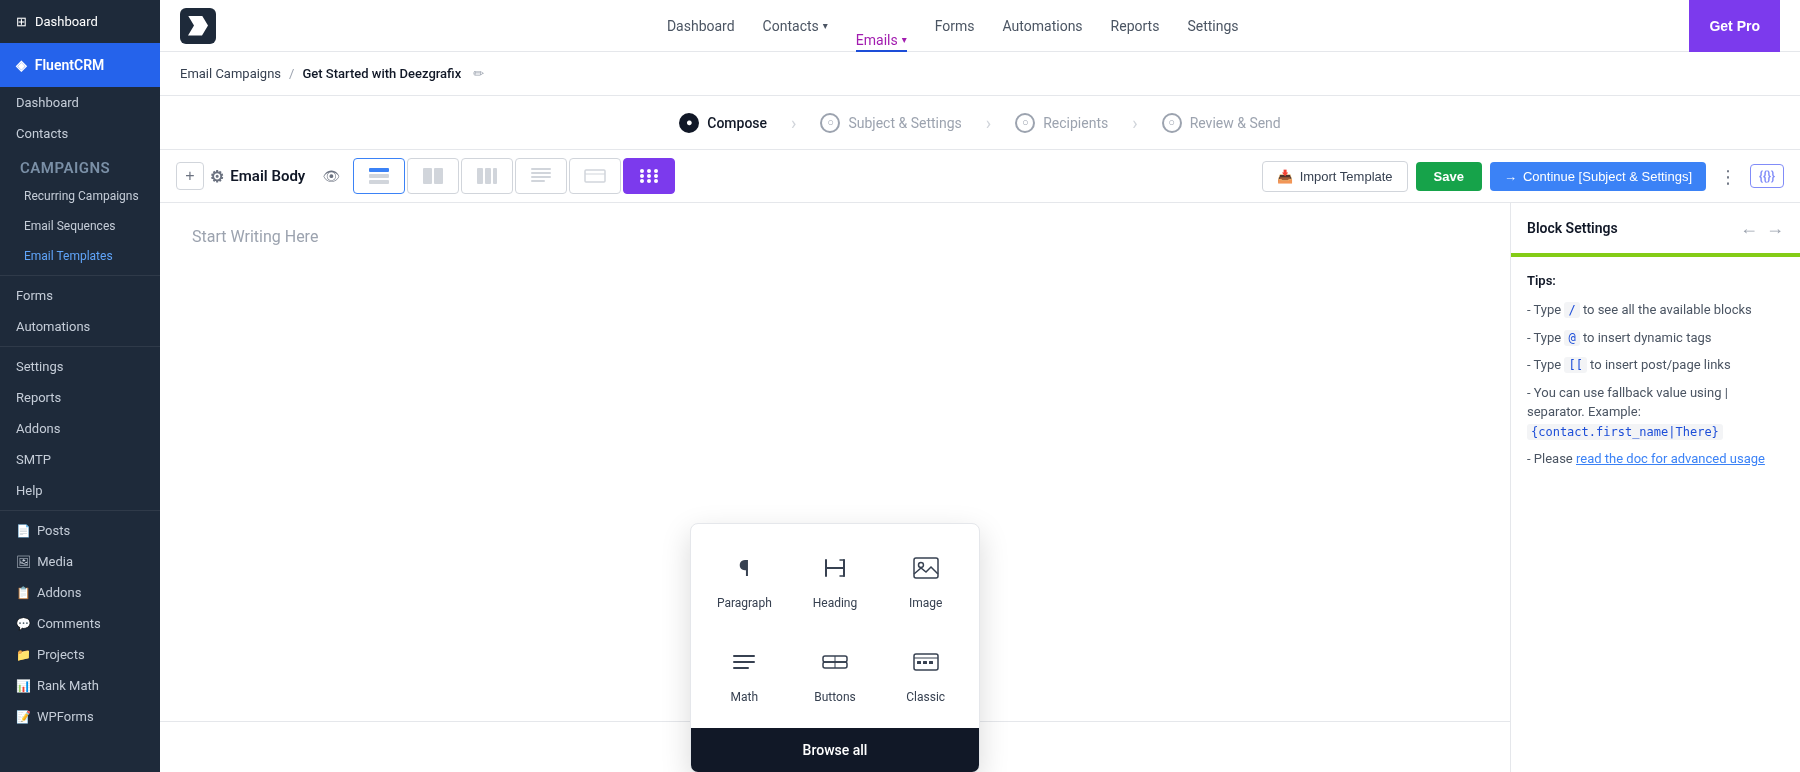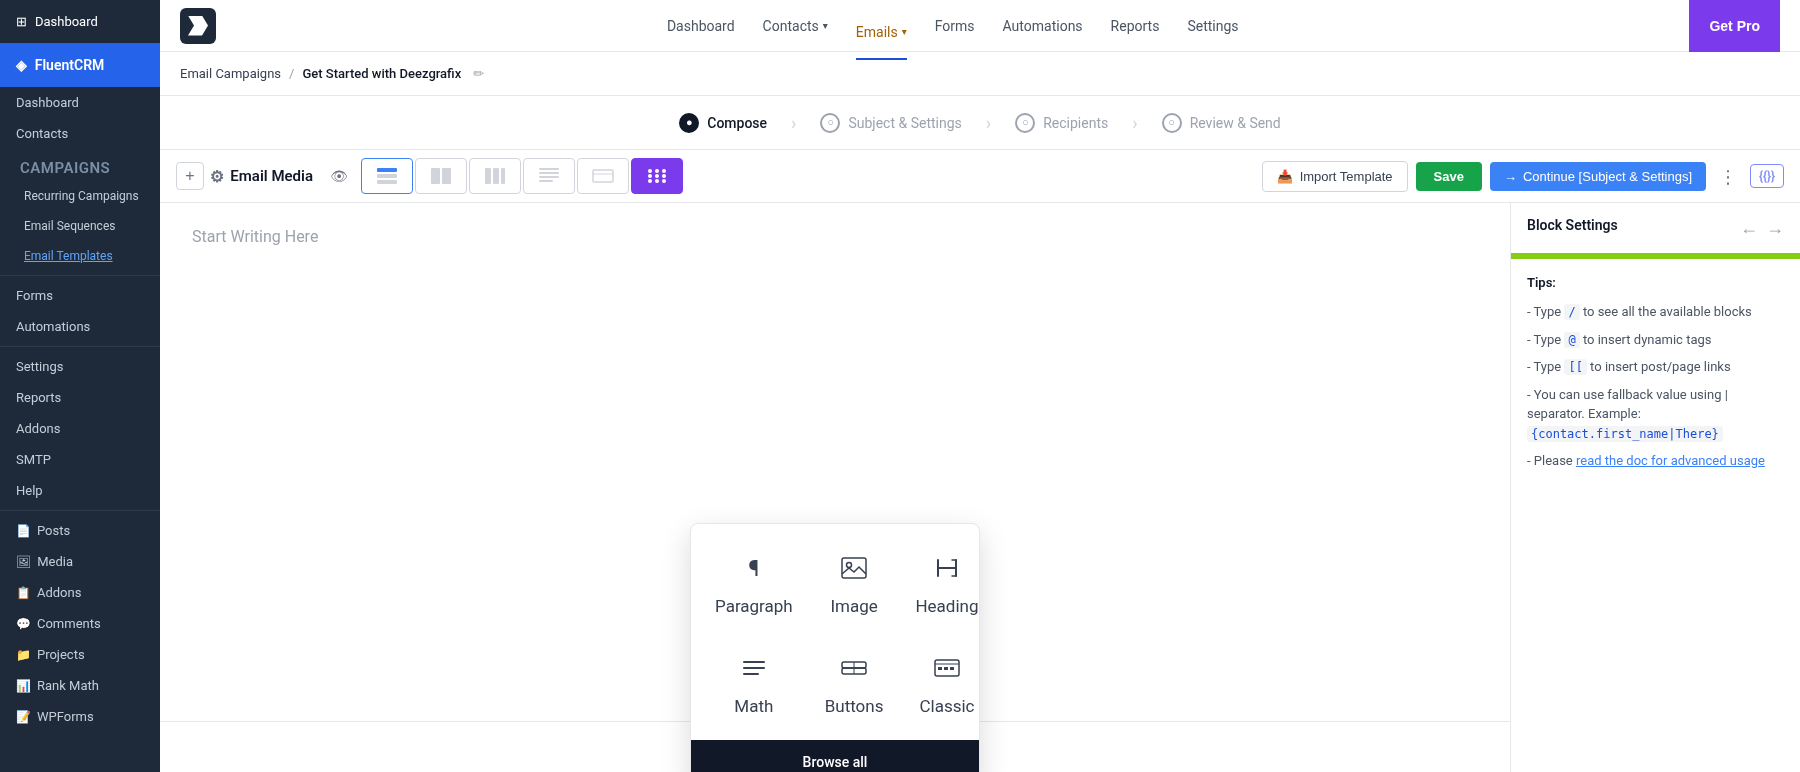--- a/index.html
+++ b/index.html
@@ -51,21 +51,21 @@
       cursor: pointer;
       display: flex;
       align-items: center;
       gap: 6px;
     }
     .sidebar-item.active { color: #fff; }
     .sidebar-item.sub {
       padding-left: 24px;
       font-size: 12px;
     }
-    .sidebar-item.sub.active { color: #60a5fa; text-decoration: underline; }
+    .sidebar-item.sub.active { color: #60a5fa; }
     .sidebar-divider { height: 1px; background: rgba(255,255,255,0.08); margin: 4px 0; }
 
     
     .main {
       flex: 1;
       display: flex;
       flex-direction: column;
       background: #fff;
       overflow: hidden;
     }
@@ -103,23 +103,23 @@
     .topnav-link {
       font-size: 14px;
       color: #4b5563;
       cursor: pointer;
       padding: 4px 0;
       display: flex;
       align-items: center;
       gap: 4px;
     }
     .topnav-link.active {
-      color: #a16207;
+      color: #a21caf;
       border-bottom: 2px solid #1d4ed8;
-      padding-bottom: 18px;
+      padding-bottom: 2px;
       margin-top: 28px;
     }
     .topnav-right {
       display: flex;
       align-items: center;
     }
     .get-pro-btn {
       background: #7c3aed;
       color: #fff;
       border: none;
@@ -410,21 +410,21 @@
     .block-item-icon {
       width: 40px;
       height: 40px;
       display: flex;
       align-items: center;
       justify-content: center;
       color: #374151;
       font-size: 22px;
     }
     .block-item-label {
-      font-size: 17px;
+      font-size: 12px;
       color: #374151;
       text-align: center;
     }
     .block-picker-footer {
       background: #111827;
       color: #fff;
       text-align: center;
       padding: 14px;
       cursor: pointer;
       font-size: 14px;
@@ -436,24 +436,24 @@
       width: 290px;
       min-width: 290px;
       border-left: 1px solid #e5e7eb;
       background: #fff;
       display: flex;
       flex-direction: column;
       overflow-y: auto;
     }
     .right-panel-header {
       display: flex;
-      align-items: flex-start;
+      align-items: center;
       justify-content: space-between;
       padding: 14px 16px;
-      border-bottom: 6px solid #84cc16;
+      border-bottom: 4px solid #84cc16;
     }
     .right-panel-title {
       font-size: 14px;
       font-weight: 600;
       color: #111827;
     }
     .right-panel-nav {
       display: flex;
       gap: 8px;
     }
@@ -657,21 +657,21 @@
       <div class="step-circle">○</div>
       <span class="step-label">Review &amp; Send</span>
     </div>
   </div>
 
   <div class="toolbar">
     <button class="toolbar-add-btn">+</button>
 
     <div class="toolbar-email-body">
       <span style="font-size:16px;color:#6b7280;cursor:pointer;">⚙</span>
-      <span>Email Media</span>
+      <span>Email Body</span>
     </div>
 
     <div class="toolbar-icon-btn">
       <span>👁</span>
     </div>
 
     <div class="toolbar-template-btns">
       <button class="toolbar-template-btn active">
         <svg width="24" height="20" viewBox="0 0 24 20" fill="none">
           <rect x="2" y="2" width="20" height="4" rx="1" fill="#3b82f6"></rect>
@@ -756,38 +756,38 @@
 
       <div class="block-picker">
         <div class="block-picker-grid">
           <div class="block-item">
             <div class="block-item-icon">¶</div>
             <div class="block-item-label">Paragraph</div>
           </div>
           <div class="block-item">
             <div class="block-item-icon">
               <svg width="28" height="28" viewBox="0 0 28 28" fill="none">
-                <rect x="2" y="4" width="24" height="20" rx="2" stroke="#374151" stroke-width="1.5" fill="none"></rect>
-                <circle cx="9" cy="11" r="2.5" stroke="#374151" stroke-width="1.5" fill="none"></circle>
-                <path d="M2 20 L9 14 L14 18 L19 13 L26 20" stroke="#374151" stroke-width="1.5" fill="none"></path>
-              </svg>
-            </div>
-            <div class="block-item-label">Image</div>
-          </div>
-          <div class="block-item">
-            <div class="block-item-icon">
-              <svg width="28" height="28" viewBox="0 0 28 28" fill="none">
                 <path d="M5 6 L5 22" stroke="#374151" stroke-width="2" stroke-linecap="round"></path>
                 <path d="M5 14 L23 14" stroke="#374151" stroke-width="2" stroke-linecap="round"></path>
                 <path d="M23 6 L23 22" stroke="#374151" stroke-width="2" stroke-linecap="round"></path>
                 <path d="M19 6 L23 6" stroke="#374151" stroke-width="1.5" stroke-linecap="round"></path>
                 <path d="M19 22 L23 22" stroke="#374151" stroke-width="1.5" stroke-linecap="round"></path>
               </svg>
             </div>
             <div class="block-item-label">Heading</div>
+          </div>
+          <div class="block-item">
+            <div class="block-item-icon">
+              <svg width="28" height="28" viewBox="0 0 28 28" fill="none">
+                <rect x="2" y="4" width="24" height="20" rx="2" stroke="#374151" stroke-width="1.5" fill="none"></rect>
+                <circle cx="9" cy="11" r="2.5" stroke="#374151" stroke-width="1.5" fill="none"></circle>
+                <path d="M2 20 L9 14 L14 18 L19 13 L26 20" stroke="#374151" stroke-width="1.5" fill="none"></path>
+              </svg>
+            </div>
+            <div class="block-item-label">Image</div>
           </div>
           <div class="block-item">
             <div class="block-item-icon">
               <svg width="28" height="28" viewBox="0 0 28 28" fill="none">
                 <line x1="4" y1="8" x2="24" y2="8" stroke="#374151" stroke-width="2" stroke-linecap="round"></line>
                 <line x1="4" y1="14" x2="24" y2="14" stroke="#374151" stroke-width="2" stroke-linecap="round"></line>
                 <line x1="4" y1="20" x2="18" y2="20" stroke="#374151" stroke-width="2" stroke-linecap="round"></line>
               </svg>
             </div>
             <div class="block-item-label">Math</div>

